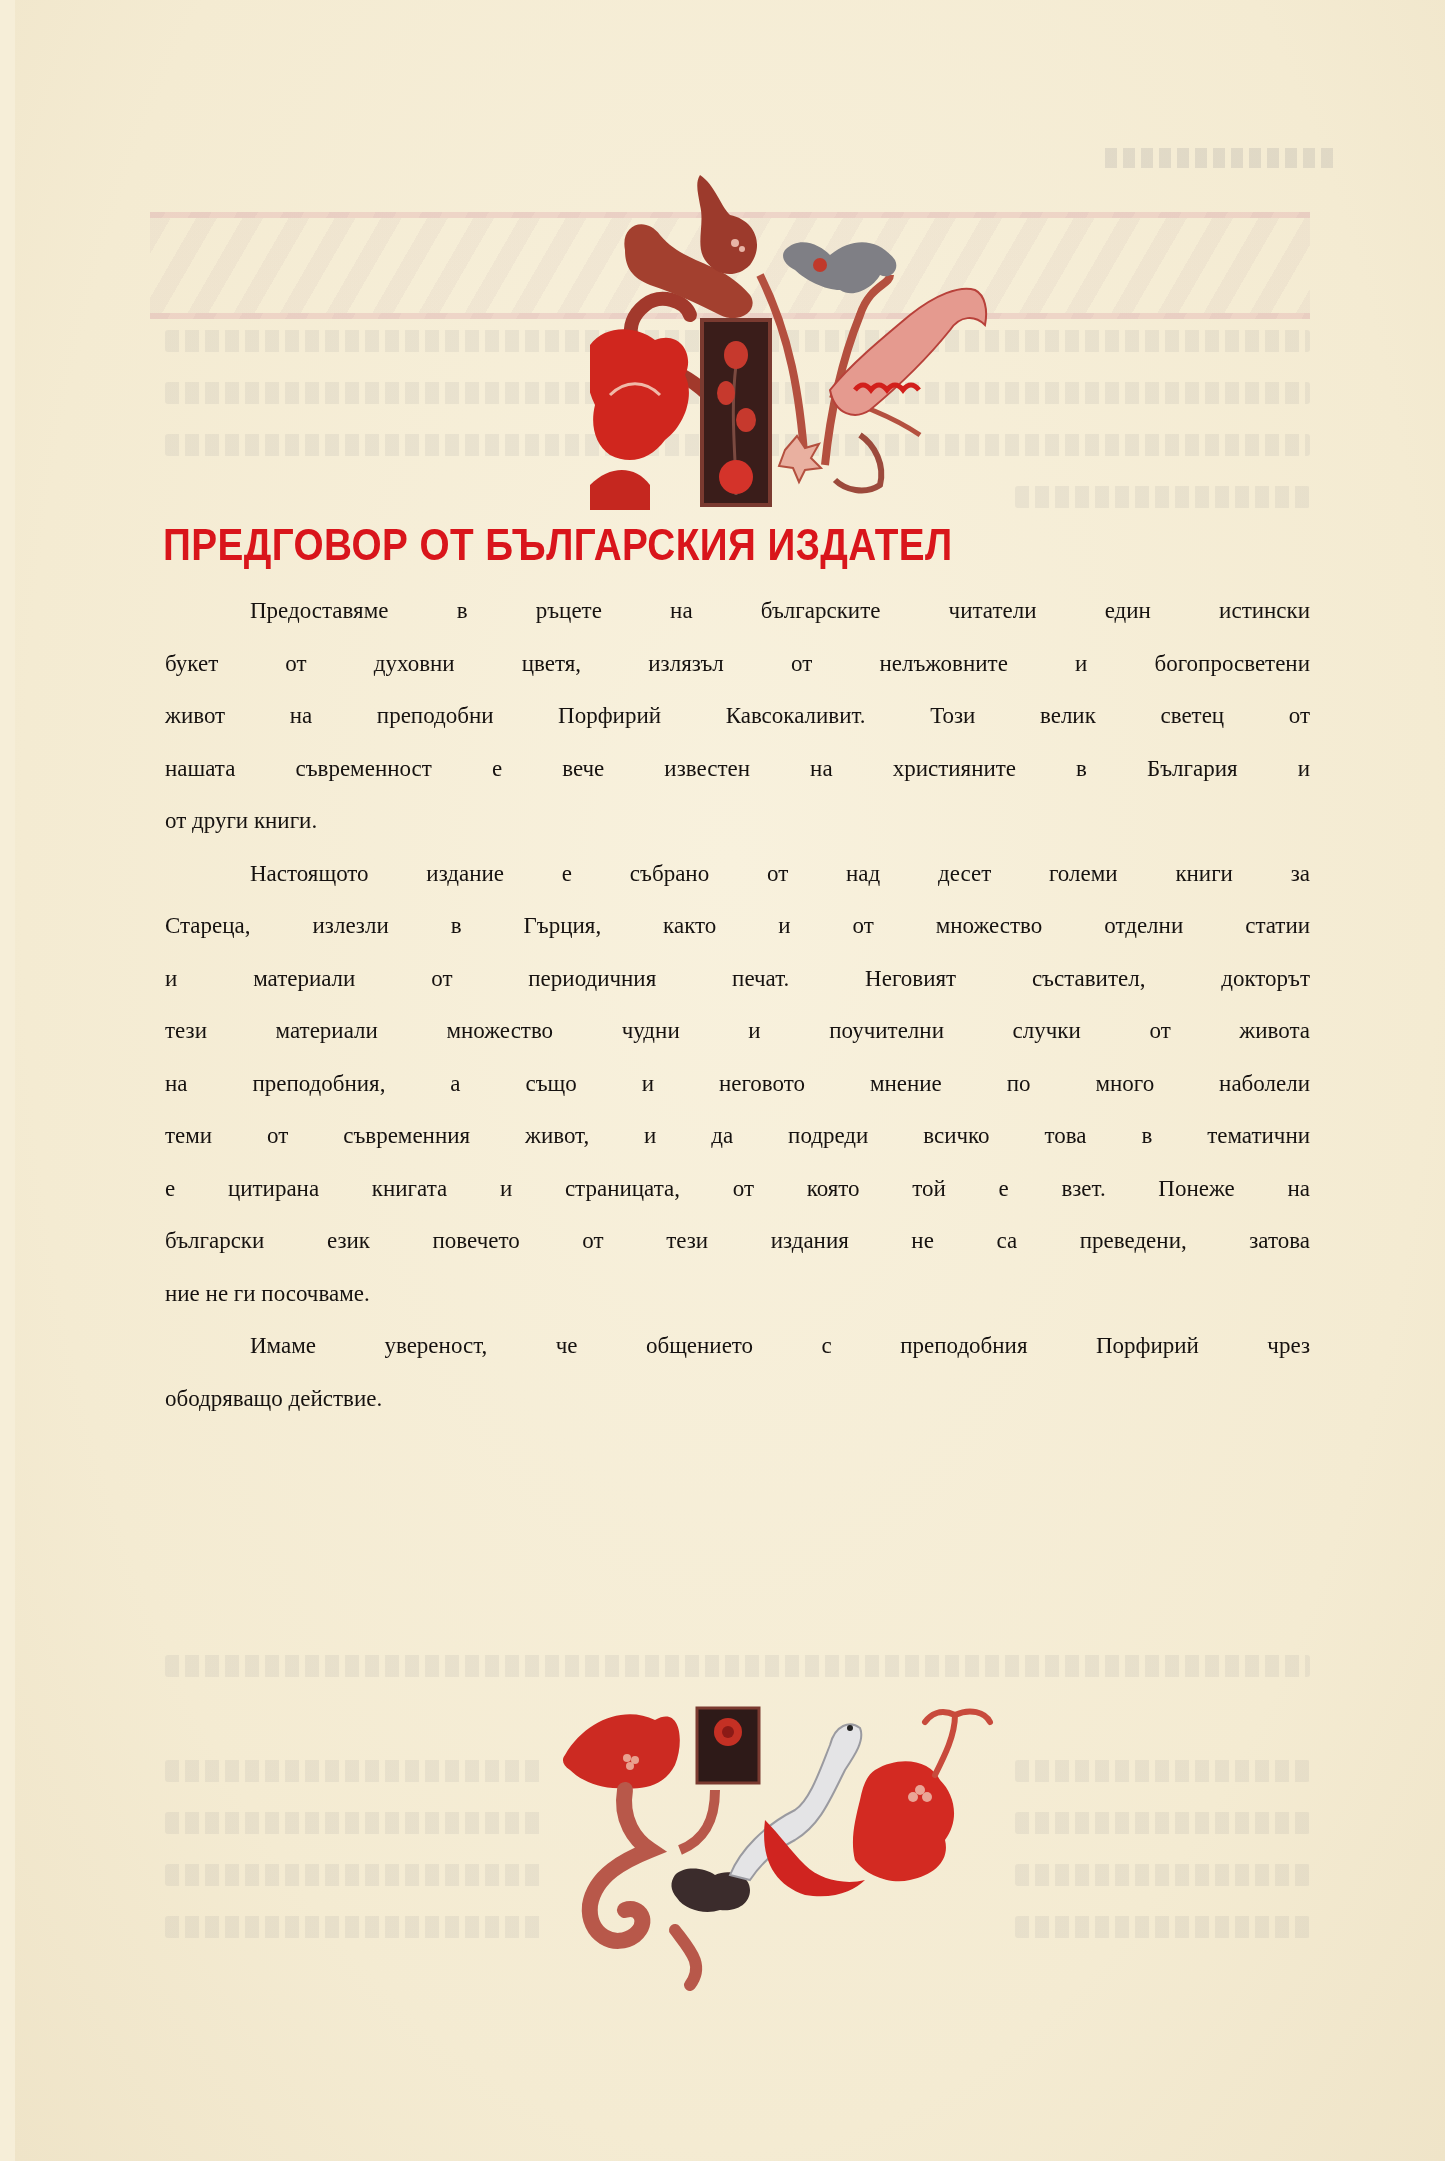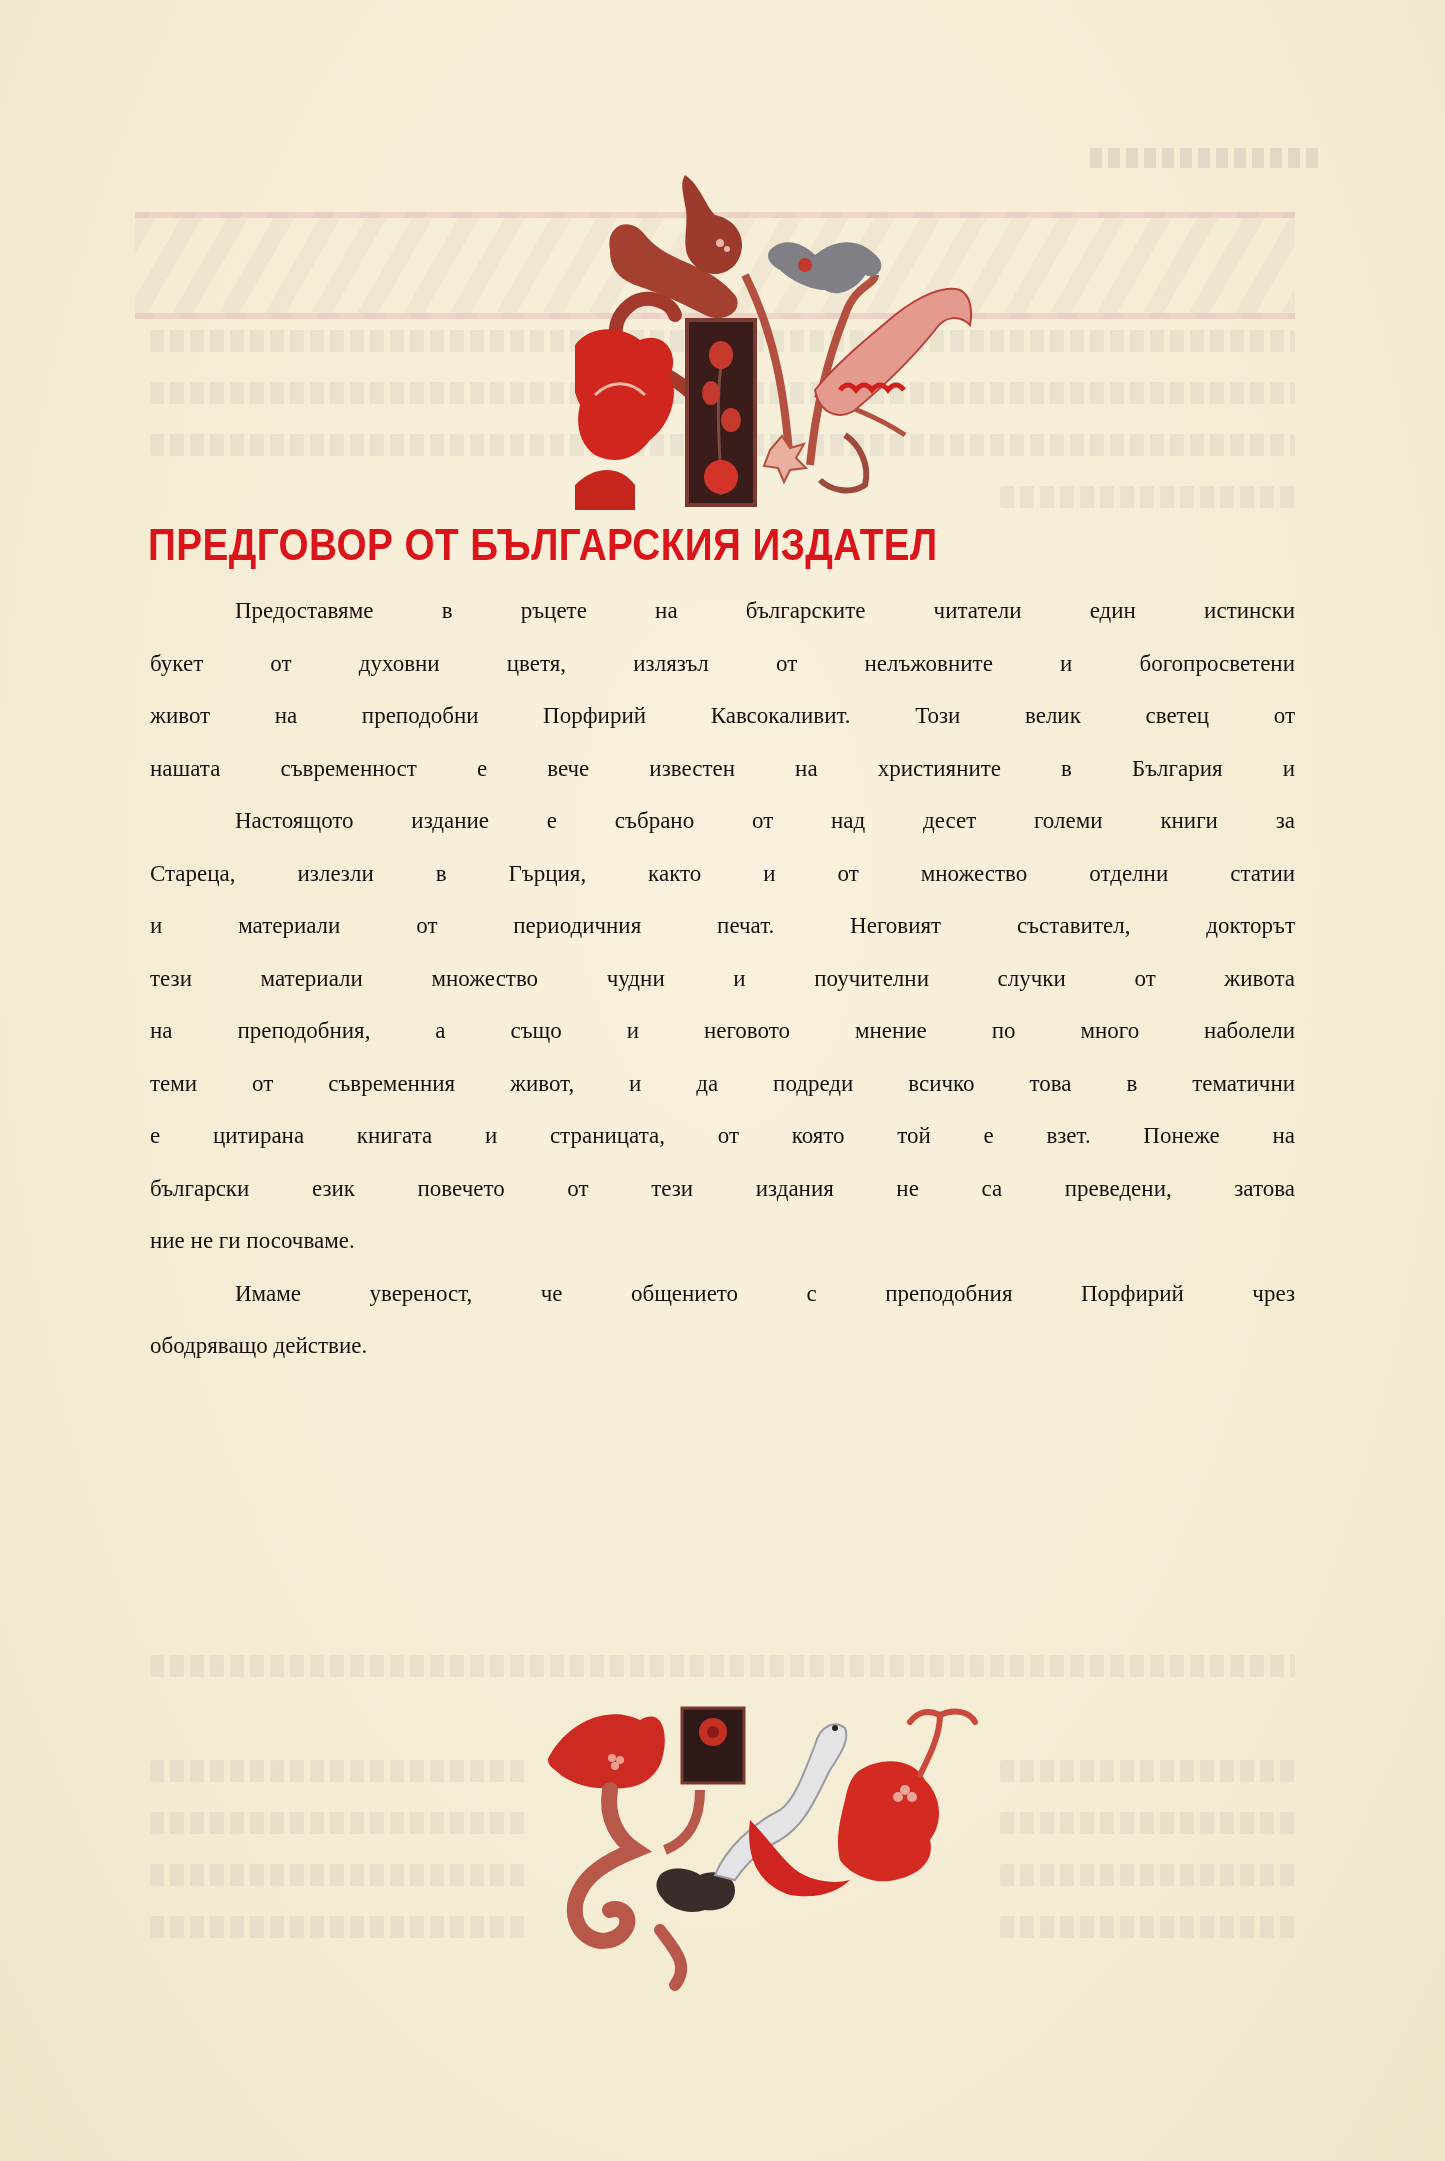--- a/index.html
+++ b/index.html
@@ -6,20 +6,21 @@
   body {
     width: 1445px; height: 2161px; overflow: hidden;
     background: #f6eed8;
     position: relative;
     font-family: "Liberation Serif", "DejaVu Serif", serif;
   }
   .page {
     position: absolute; inset: 0;
     background:
       radial-gradient(ellipse at 50% 40%, #f8f1dd 0%, #f4ebd2 70%, #efe4c8 100%);
+    margin-left: 15px;
   }
   
   .bleed-band {
     position: absolute; left: 135px; top: 212px; width: 1160px; height: 95px;
     border-top: 6px solid rgba(220,150,160,0.28);
     border-bottom: 6px solid rgba(220,150,160,0.28);
     background: repeating-linear-gradient(120deg, rgba(190,160,170,0.10) 0 18px, rgba(0,0,0,0) 18px 40px);
   }
   .bleed-line {
     position: absolute; left: 150px; width: 1145px; height: 22px;
@@ -122,20 +123,21 @@
   </svg>
 
   <div class="heading">ПРЕДГОВОР ОТ БЪЛГАРСКИЯ ИЗДАТЕЛ</div>
 
   <div class="body-text">
     <div>
       <span class="line indent">Предоставяме в ръцете на българските читатели един истински</span>
       <span class="line">букет от духовни цветя, излязъл от нелъжовните и богопросветени</span>
       <span class="line">живот на преподобни Порфирий Кавсокаливит. Този велик светец от</span>
       <span class="line">нашата съвременност е вече известен на християните в България и</span>
+      <span class="line last">от други книги.</span>
     </div>
     <div>
       <span class="line indent">Настоящото издание е събрано от над десет големи книги за</span>
       <span class="line">Стареца, излезли в Гърция, както и от множество отделни статии</span>
       <span class="line">и материали от периодичния печат. Неговият съставител, докторът</span>
       <span class="line">тези материали множество чудни и поучителни случки от живота</span>
       <span class="line">на преподобния, а също и неговото мнение по много наболели</span>
       <span class="line">теми от съвременния живот, и да подреди всичко това в тематични</span>
       <span class="line">е цитирана книгата и страницата, от която той е взет. Понеже на</span>
       <span class="line">български език повечето от тези издания не са преведени, затова</span>

